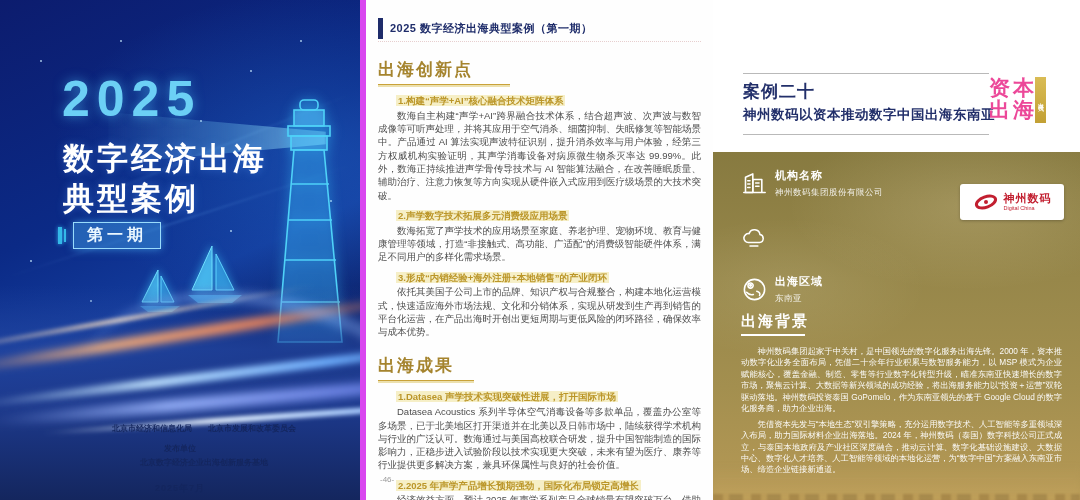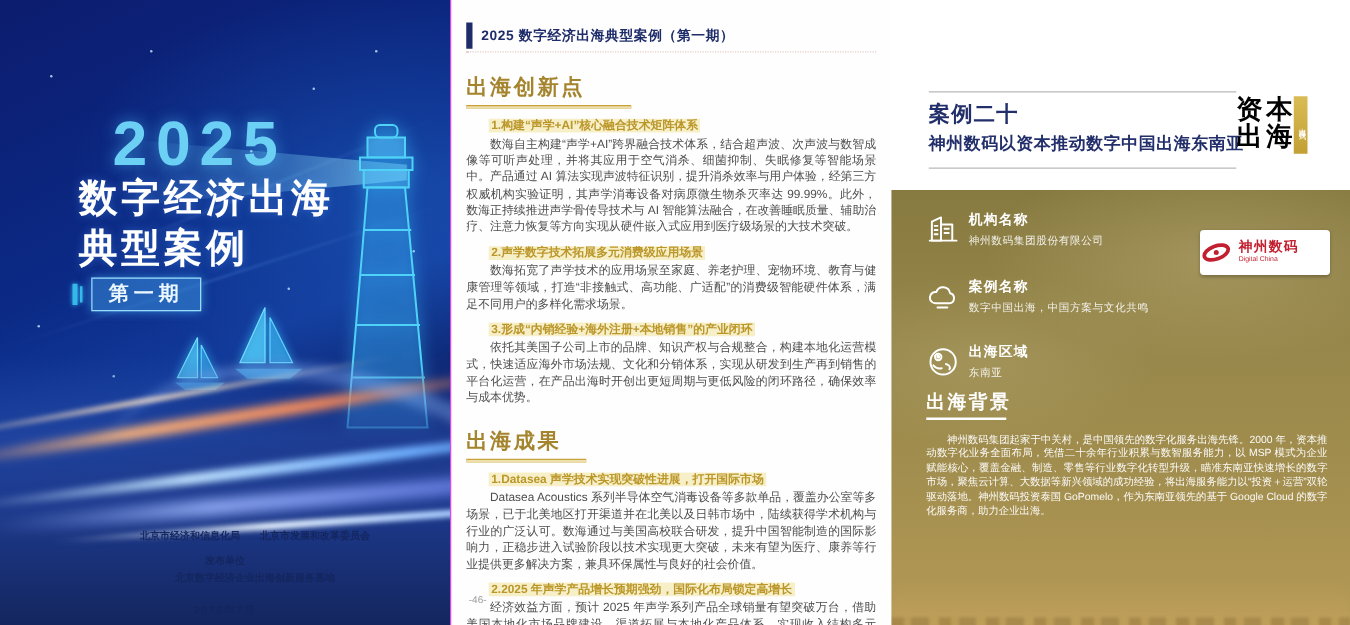--- a/index.html
+++ b/index.html
@@ -36,22 +36,22 @@
   .t2{left:-40px;top:352px;width:520px;height:7px;background:linear-gradient(90deg,transparent,#ffd2a8,#ff9ccе,rgba(255,170,210,.15));transform:rotate(-8deg);filter:blur(3px);}
   .t3{left:-30px;top:368px;width:540px;height:9px;background:linear-gradient(90deg,rgba(255,255,255,.05),#bfe2ff,#6fb0ff,rgba(110,170,255,.12));transform:rotate(-7deg);filter:blur(3px);}
   .t4{left:-20px;top:392px;width:560px;height:12px;background:linear-gradient(90deg,transparent,#9db7ff,#6f86e8,transparent);transform:rotate(-5deg);filter:blur(5px);}
   .t5{left:40px;top:412px;width:520px;height:6px;background:linear-gradient(90deg,transparent,#e6f2ff,#9fc6ff,transparent);transform:rotate(-4deg);filter:blur(2px);}
   .t6{left:-80px;top:318px;width:400px;height:4px;background:linear-gradient(90deg,transparent,#ffe3c4,transparent);transform:rotate(-10deg);filter:blur(2px);}
   .curve{
     position:absolute;right:-130px;top:300px;width:420px;height:260px;border-radius:50%;
     border-top:14px solid rgba(150,190,255,.35);transform:rotate(18deg);filter:blur(4px);
   }
   .cover-year{
-    position:absolute;left:62px;top:86px;font-size:50px;font-weight:bold;letter-spacing:7px;
-    color:#6cd0f5;text-shadow:0 0 12px rgba(80,200,255,.55);margin-left:28px;
+    position:absolute;left:62px;top:70px;font-size:50px;font-weight:bold;letter-spacing:7px;
+    color:#6cd0f5;text-shadow:0 0 12px rgba(80,200,255,.55);
   }
   .cover-title{position:absolute;left:63px;color:#ffffff;font-weight:bold;font-size:31px;letter-spacing:3px;text-shadow:0 0 8px rgba(90,160,255,.4);}
   .ct1{top:138px;}
   .ct2{top:178px;}
   .issue-row{position:absolute;left:58px;top:222px;display:flex;align-items:center;border-radius:11px;}
   .issue-bars{display:flex;align-items:center;margin-right:5px;}
   .issue-bars i{display:block;background:#35b9e8;margin-right:2px;box-shadow:0 0 4px rgba(60,200,255,.8);}
   .ib1{width:4px;height:17px;}
   .ib2{width:2px;height:13px;}
   .issue-box{
@@ -59,21 +59,21 @@
     box-shadow:0 0 8px rgba(80,190,255,.6);padding:2px 13px;
     color:#eaf7ff;font-size:16px;font-weight:bold;letter-spacing:4px;
   }
   .cover-footer{position:absolute;left:0;right:0;top:423px;text-align:center;color:#14265e;}
   .cf-label{font-size:8px;font-weight:bold;margin-bottom:3px;}
   .cf-orgs{font-size:8px;font-weight:bold;margin-bottom:9px;white-space:pre;margin-left:48px;}
   .cf-date{font-size:9px;font-weight:bold;margin-top:14px;letter-spacing:1px;}
   
   .page-mid{
     position:relative;width:353px;height:500px;flex:0 0 353px;background:#fefefe;
-    border-left:1px solid #d946ef;padding:20px 12px 0 12px;
+    border-left:6px solid #d946ef;padding:20px 12px 0 12px;
   }
   .mid-header{display:flex;align-items:center;height:22px;border-bottom:1px dotted rgba(190,120,120,.35);padding-bottom:4px;}
   .mid-header .bar{width:5px;height:21px;background:#1e2c6a;margin-right:7px;}
   .mid-header .txt{font-size:11px;font-weight:bold;color:#1e2c6a;letter-spacing:.5px;}
   .sec-title{margin-top:16px;font-size:17px;font-weight:bold;color:#a5842e;letter-spacing:2px;display:inline-block;}
   .sec-underline{width:132px;height:3px;background:#c9a23a;margin-top:3px;border-bottom:2px solid #ece0ae;}
   .sec-underline.short{width:96px;}
   .item-t{
     margin:7px 0 1px 18px;font-size:9.5px;font-weight:bold;color:#bb9629;
     line-height:1.45;
@@ -81,21 +81,21 @@
   .item-t span{background:#f6efc7;padding:0 2px;}
   .item-b{font-size:9.5px;color:#4d4d4d;line-height:1.4;text-align:justify;text-indent:2em;margin:0;}
   .page-num{position:absolute;left:14px;bottom:16px;font-size:8px;color:#9a9a9a;}
   
   .page-right{position:relative;width:367px;height:500px;flex:0 0 367px;background:#ffffff;overflow:hidden;}
   .case-hr{position:absolute;left:30px;width:246px;height:1px;background:#b9b9b9;}
   .hr-top{top:73px;}
   .hr-bot{top:134px;}
   .case-no{position:absolute;left:30px;top:80px;font-size:17px;font-weight:bold;color:#222f6a;letter-spacing:1px;text-align:right;}
   .case-title{position:absolute;left:30px;top:106px;font-size:13.5px;font-weight:bold;color:#222f6a;letter-spacing:.5px;}
-  .badge{position:absolute;left:276px;top:77px;color:#000000;font-weight:bold;line-height:1.05;}
+  .badge{position:absolute;left:276px;top:77px;color:#ec4899;font-weight:bold;line-height:1.05;}
   .badge div{font-size:21px;letter-spacing:3px;}
   .badge-strip{
     position:absolute;left:322px;top:77px;width:11px;height:46px;
     background:linear-gradient(180deg,#d9bc55,#c2a034);
     color:#fff;font-size:6px;writing-mode:vertical-rl;text-align:center;line-height:11px;letter-spacing:1px;
   }
   .gold{
     position:absolute;left:0;right:0;top:152px;height:452px;overflow:hidden;
     background:
       radial-gradient(260px 120px at 70% 12%, rgba(255,240,200,.18), transparent 70%),
@@ -108,21 +108,21 @@
       repeating-linear-gradient(90deg, rgba(90,55,15,.38) 0 10px, rgba(170,120,50,.15) 10px 16px, rgba(60,35,10,.30) 16px 30px, rgba(200,150,70,.12) 30px 38px),
       linear-gradient(180deg, transparent 0%, rgba(150,95,35,.45) 60%, rgba(120,70,20,.55) 100%);
   }
   .haze{position:absolute;left:0;right:0;bottom:70px;height:70px;background:linear-gradient(180deg,transparent,rgba(230,190,120,.35));filter:blur(3px);}
   .info-item{position:absolute;left:28px;display:flex;align-items:flex-start;}
   .info-icon{flex:0 0 34px;margin-top:2px;}
   .info-label{font-size:11px;font-weight:bold;color:#ffffff;letter-spacing:1px;}
   .info-value{font-size:8.5px;color:rgba(255,255,255,.88);margin-top:4px;letter-spacing:.5px;}
   .logo-box{
     position:absolute;right:16px;top:32px;width:104px;height:36px;background:#fff;border-radius:3px;
-    display:flex;align-items:center;box-shadow:0 1px 3px rgba(0,0,0,.25);
+    display:flex;align-items:center;justify-content:center;box-shadow:0 1px 3px rgba(0,0,0,.25);
   }
   .logo-text{margin-left:5px;line-height:1;}
   .logo-cn{font-size:11px;font-weight:bold;color:#c21f30;letter-spacing:1px;}
   .logo-en{font-size:5.5px;color:#c21f30;margin-top:2px;}
   .bg-title{position:absolute;left:28px;top:160px;font-size:15px;font-weight:bold;color:#fff;letter-spacing:2px;}
   .bg-underline{position:absolute;left:28px;top:182px;width:64px;height:2px;background:#fff;}
   .bg-paras{position:absolute;left:28px;right:18px;top:194px;}
   .bg-paras p{font-size:8.3px;color:rgba(255,255,255,.95);line-height:1.38;text-align:justify;text-indent:2em;margin:0 0 4px 0;}
 </style>
 </head>
@@ -261,24 +261,20 @@
         </div>
       </div>
 
       <div class="info-item" style="top:70px">
         <span class="info-icon">
           <svg width="27" height="27" viewBox="0 0 24 24" fill="none" stroke="#ffffff" stroke-width="1.4" stroke-linecap="round" stroke-linejoin="round">
             <path d="M6.5 16.5a4 4 0 1 1 .7-7.95A5 5 0 0 1 16.9 9.4a3.6 3.6 0 0 1-.4 7.1 H7"></path>
             <path d="M8 19.5h7"></path>
           </svg>
         </span>
-        <div>
-          <div class="info-label">案例名称</div>
-          <div class="info-value">数字中国出海，中国方案与文化共鸣</div>
-        </div>
       </div>
 
       <div class="info-item" style="top:122px">
         <span class="info-icon">
           <svg width="27" height="27" viewBox="0 0 24 24" fill="none" stroke="#ffffff" stroke-width="1.4" stroke-linecap="round" stroke-linejoin="round">
             <circle cx="12" cy="12" r="9"></circle>
             <path d="M8.5 6.2a2.3 2.3 0 1 1 0 4.6 2.3 2.3 0 0 1 0-4.6Z"></path>
             <circle cx="8.5" cy="8.3" r=".7" fill="#fff"></circle>
             <path d="M14 13.5c2 .5 3.5 2 2.5 3.8 M5 14.5c1.5 1.8 4 2.4 6 2"></path>
           </svg>
@@ -297,16 +293,17 @@
         <div class="logo-text">
           <div class="logo-cn">神州数码</div>
           <div class="logo-en">Digital China</div>
         </div>
       </div>
 
       <div class="bg-title">出海背景</div>
       <div class="bg-underline"></div>
       <div class="bg-paras">
         <p>神州数码集团起家于中关村，是中国领先的数字化服务出海先锋。2000 年，资本推动数字化业务全面布局，凭借二十余年行业积累与数智服务能力，以 MSP 模式为企业赋能核心，覆盖金融、制造、零售等行业数字化转型升级，瞄准东南亚快速增长的数字市场，聚焦云计算、大数据等新兴领域的成功经验，将出海服务能力以“投资＋运营”双轮驱动落地。神州数码投资泰国 GoPomelo，作为东南亚领先的基于 Google Cloud 的数字化服务商，助力企业出海。</p>
+        <p>凭借资本先发与“本地生态”双引擎策略，充分运用数字技术、人工智能等多重领域深入布局，助力国际材料企业出海落地。2024 年，神州数码（泰国）数字科技公司正式成立，与泰国本地政府及产业社区深度融合，推动云计算、数字化基础设施建设、大数据中心、数字化人才培养、人工智能等领域的本地化运营，为“数字中国”方案融入东南亚市场、缔造企业链接新通道。</p>
       </div>
     </div>
   </section>
 </div>
 
 </body></html>

